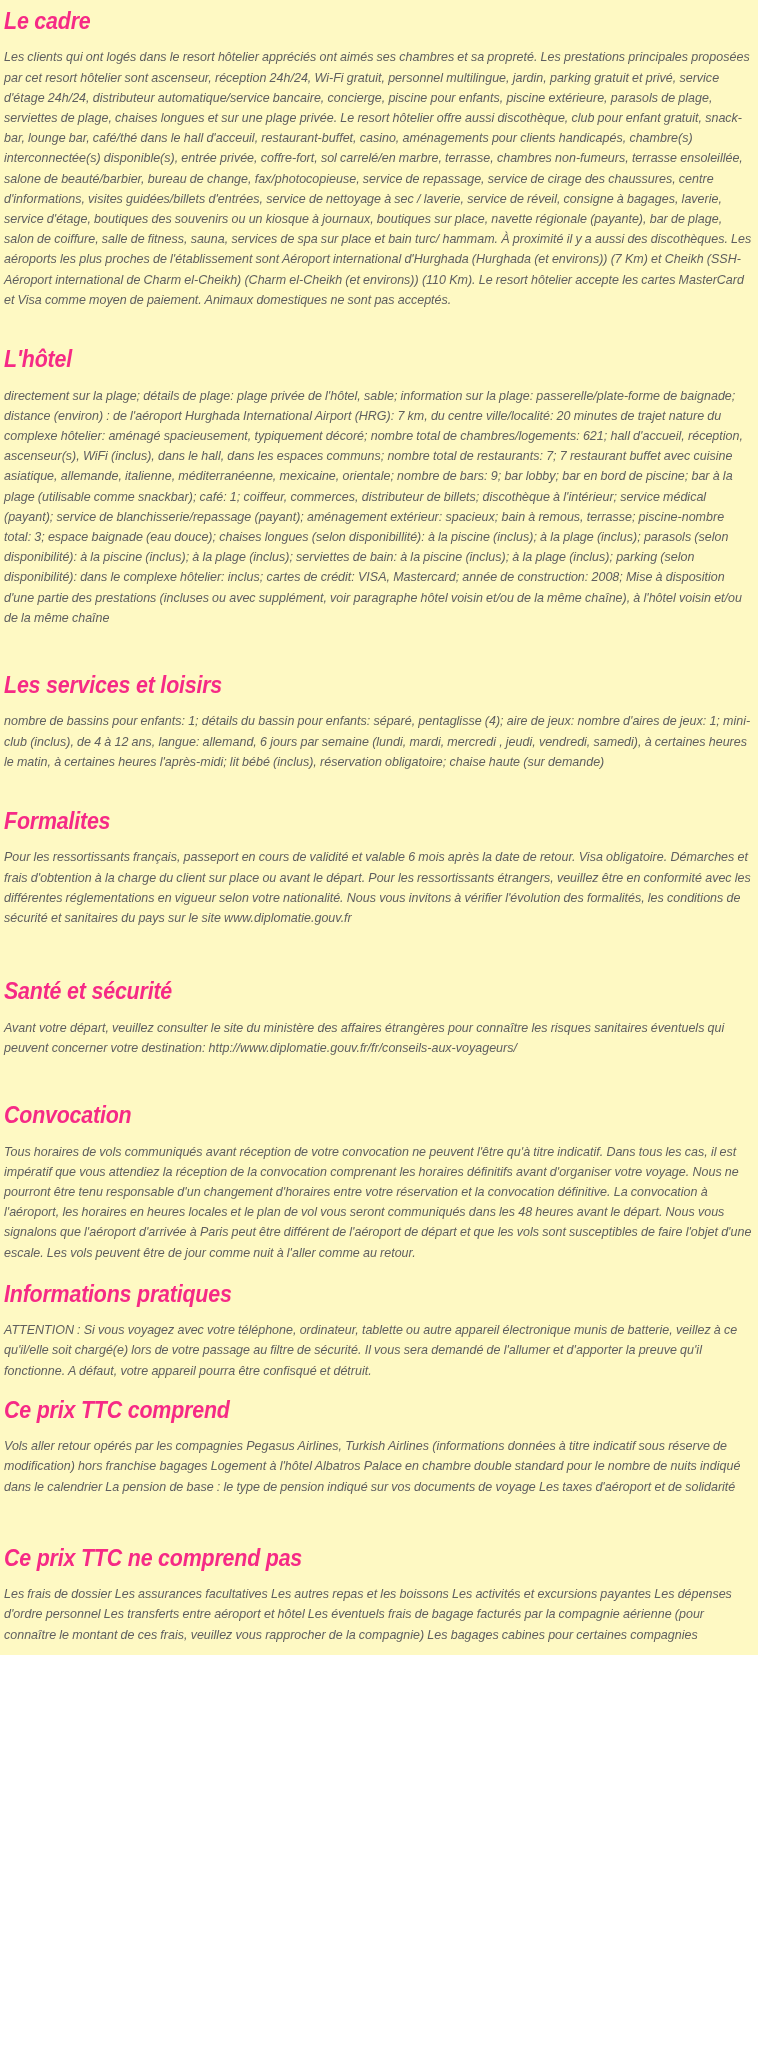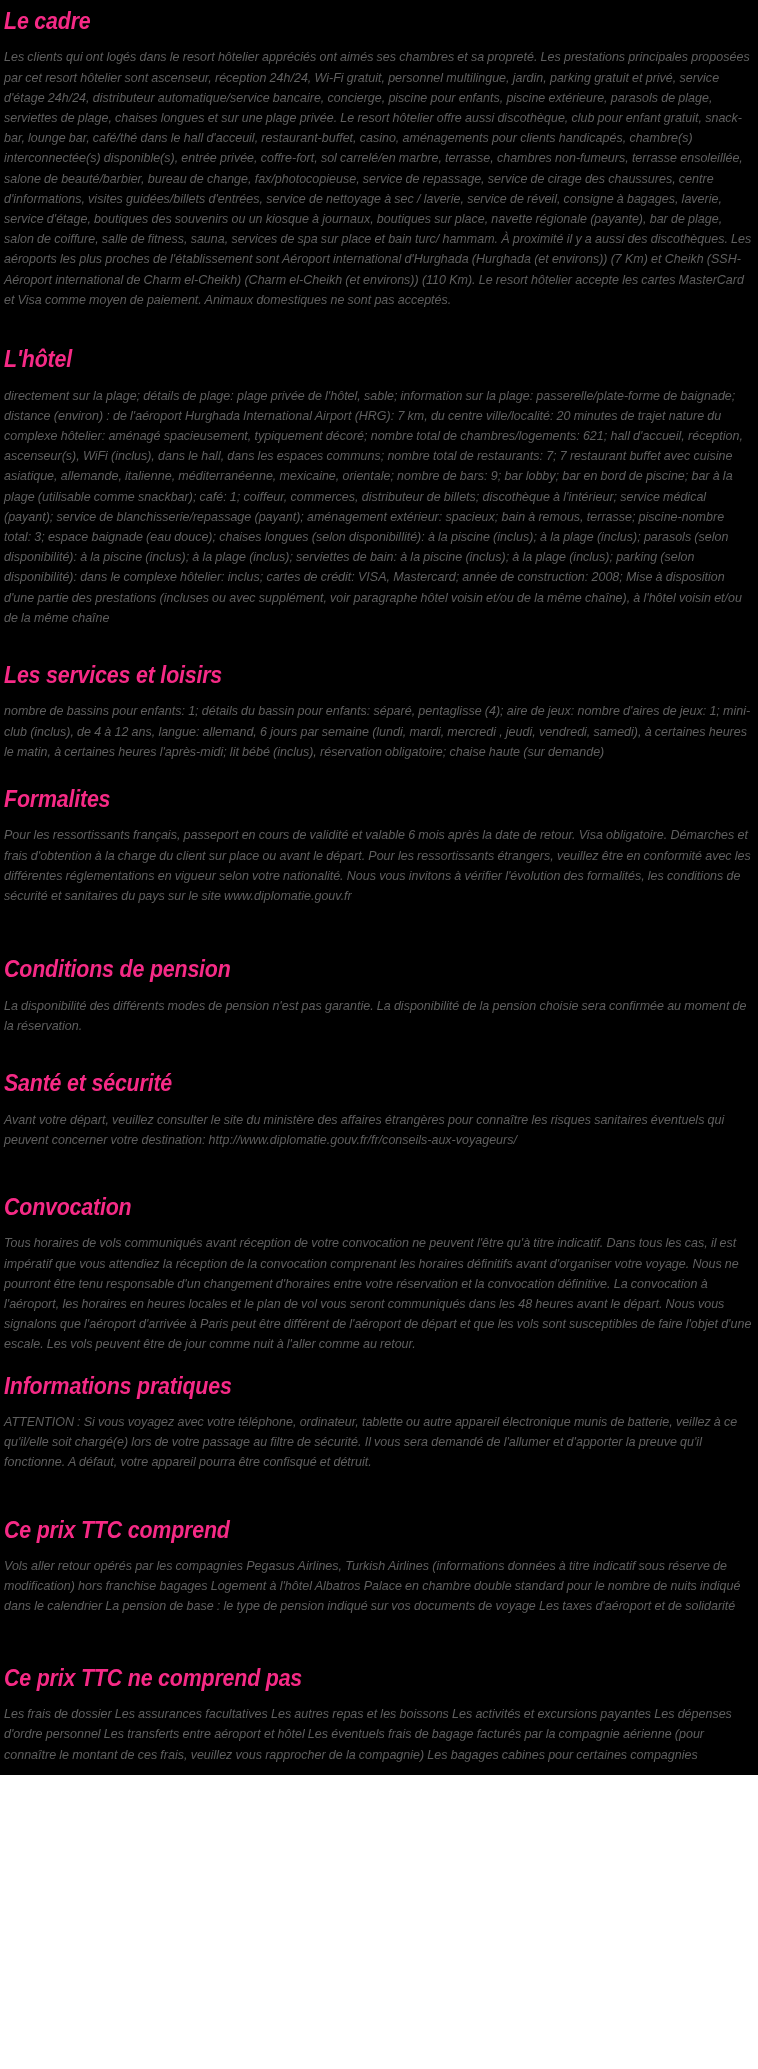--- a/index.html
+++ b/index.html
@@ -11,21 +11,21 @@
   body {
     width: 758px;
     font-family: "Liberation Sans", sans-serif;
     color: #5a5a5a;
     -webkit-font-smoothing: antialiased;
   }
   .page {
     width: 758px;
     box-sizing: border-box;
     padding: 8px 4px 10px 4px;
-    background: #000000;
+    background: #fef9c3;
   }
   .section {
     margin: 0 0 28px 0;
   }
   .section:last-child {
     margin-bottom: 0;
   }
   h2.section-title {
     font-family: "Liberation Sans", sans-serif;
     font-style: italic;
@@ -48,27 +48,27 @@
     margin: 0;
     padding: 0;
     text-align: left;
     transform: scaleX(0.955);
     transform-origin: left top;
     width: 104.5%;
     word-spacing: -0.3px;
   }
   
   .sec-cadre { margin-bottom: 36px; }
-  .sec-hotel { margin-bottom: 34px; }
-  .sec-services { margin-bottom: 24px; }
+  .sec-hotel { margin-bottom: 44px; }
+  .sec-services { margin-bottom: 36px; }
   .sec-formalites { margin-bottom: 50px; }
   .sec-pension { margin-bottom: 34px; }
   .sec-sante { margin-bottom: 44px; }
   .sec-convocation { margin-bottom: 18px; }
-  .sec-infos { margin-bottom: 44px; }
+  .sec-infos { margin-bottom: 16px; }
   .sec-comprend { margin-bottom: 18px; }
   .sec-comprendpas { margin-bottom: 0; margin-top: 48px; }
 </style>
 </head>
 <body style="background: rgb(255, 255, 255);">
 
 <div class="page">
 
   <section class="section sec-cadre">
     <h2 class="section-title" style="color: rgb(246, 42, 134);">Le cadre</h2>
@@ -83,24 +83,20 @@
   <section class="section sec-services">
     <h2 class="section-title" style="color: rgb(246, 42, 134);">Les services et loisirs</h2>
     <p class="section-body" style="color: rgb(95, 95, 95);">nombre de bassins pour enfants: 1; détails du bassin pour enfants: séparé, pentaglisse (4); aire de jeux: nombre d'aires de jeux: 1; mini-club (inclus), de 4 à 12 ans, langue: allemand, 6 jours par semaine (lundi, mardi, mercredi , jeudi, vendredi, samedi), à certaines heures le matin, à certaines heures l'après-midi; lit bébé (inclus), réservation obligatoire; chaise haute (sur demande)</p>
   </section>
 
   <section class="section sec-formalites">
     <h2 class="section-title" style="color: rgb(246, 42, 134);">Formalites</h2>
     <p class="section-body" style="color: rgb(95, 95, 95);">Pour les ressortissants français, passeport en cours de validité et valable 6 mois après la date de retour. Visa obligatoire. Démarches et frais d'obtention à la charge du client sur place ou avant le départ. Pour les ressortissants étrangers, veuillez être en conformité avec les différentes réglementations en vigueur selon votre nationalité. Nous vous invitons à vérifier l'évolution des formalités, les conditions de sécurité et sanitaires du pays sur le site www.diplomatie.gouv.fr</p>
   </section>
 
-  <section class="section sec-pension">
-    <h2 class="section-title" style="color: rgb(246, 42, 134);">Conditions de pension</h2>
-    <p class="section-body" style="color: rgb(95, 95, 95);">La disponibilité des différents modes de pension n'est pas garantie. La disponibilité de la pension choisie sera confirmée au moment de la réservation.</p>
-  </section>
 
   <section class="section sec-sante">
     <h2 class="section-title" style="color: rgb(246, 42, 134);">Santé et sécurité</h2>
     <p class="section-body" style="color: rgb(95, 95, 95);">Avant votre départ, veuillez consulter le site du ministère des affaires étrangères pour connaître les risques sanitaires éventuels qui peuvent concerner votre destination: http://www.diplomatie.gouv.fr/fr/conseils-aux-voyageurs/</p>
   </section>
 
   <section class="section sec-convocation">
     <h2 class="section-title" style="color: rgb(246, 42, 134);">Convocation</h2>
     <p class="section-body" style="color: rgb(95, 95, 95);">Tous horaires de vols communiqués avant réception de votre convocation ne peuvent l'être qu'à titre indicatif. Dans tous les cas, il est impératif que vous attendiez la réception de la convocation comprenant les horaires définitifs avant d'organiser votre voyage. Nous ne pourront être tenu responsable d'un changement d'horaires entre votre réservation et la convocation définitive. La convocation à l'aéroport, les horaires en heures locales et le plan de vol vous seront communiqués dans les 48 heures avant le départ. Nous vous signalons que l'aéroport d'arrivée à Paris peut être différent de l'aéroport de départ et que les vols sont susceptibles de faire l'objet d'une escale. Les vols peuvent être de jour comme nuit à l'aller comme au retour.</p>
   </section>

